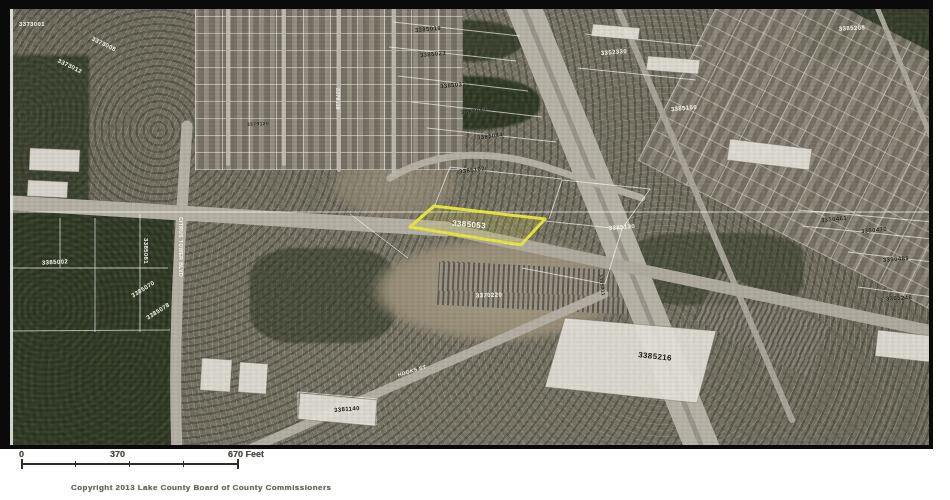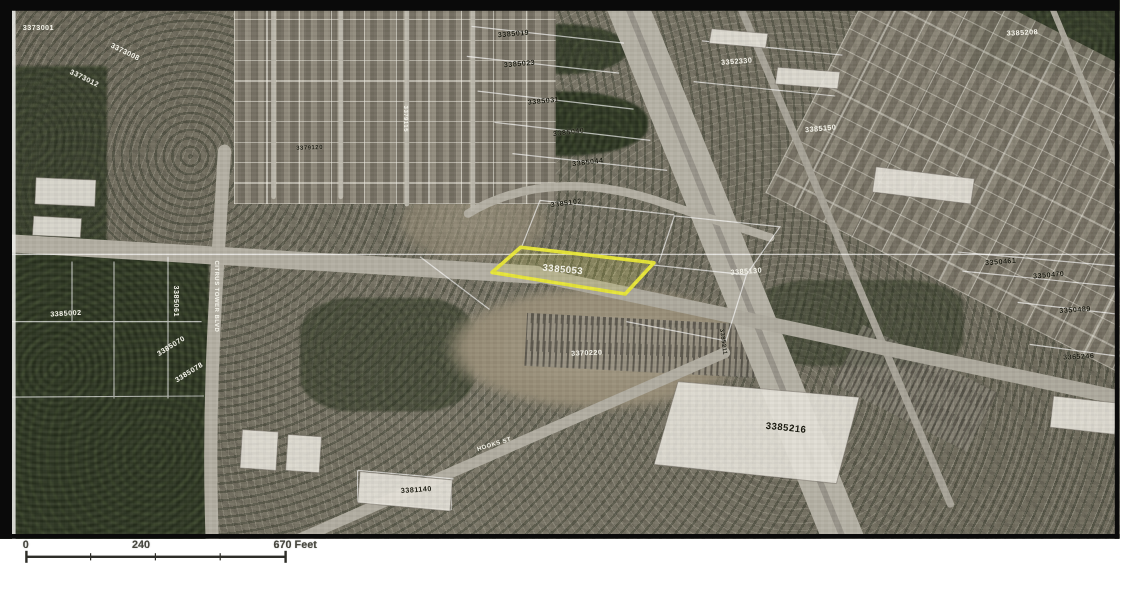--- a/index.html
+++ b/index.html
@@ -151,24 +151,25 @@
 
     <div class="frame" style="left:0;top:0;width:933px;height:9px;"></div>
     <div class="frame" style="left:0;top:0;width:10px;height:449px;"></div>
     <div id="frame-inner-strip" style="left:10px;top:9px;width:3px;height:440px;"></div>
     <div class="frame" style="left:929px;top:0;width:4px;height:449px;"></div>
     <div class="frame" style="left:0;top:445px;width:933px;height:4px;"></div>
   </div>
 
   <div id="scalebar">
     <span class="num" style="left:19px;top:0;">0</span>
-    <span class="num" style="left:110px;top:0;">240</span>
+    <span class="num" style="left:110px;top:0;">370</span>
     <span class="num" style="left:228px;top:0;">670 Feet</span>
     <div id="sb-line"></div>
     <div class="tick" style="left:21px;top:10px;height:10px;"></div>
     <div class="tick" style="left:75px;top:12px;height:6px;width:1px;"></div>
     <div class="tick" style="left:129px;top:12px;height:6px;width:1px;"></div>
     <div class="tick" style="left:183px;top:12px;height:6px;width:1px;"></div>
     <div class="tick" style="left:237px;top:10px;height:10px;"></div>
   </div>
 
+  <div id="copyright">Copyright 2013 Lake County Board of County Commissioners</div>
 
 </div>
 
 </body></html>

